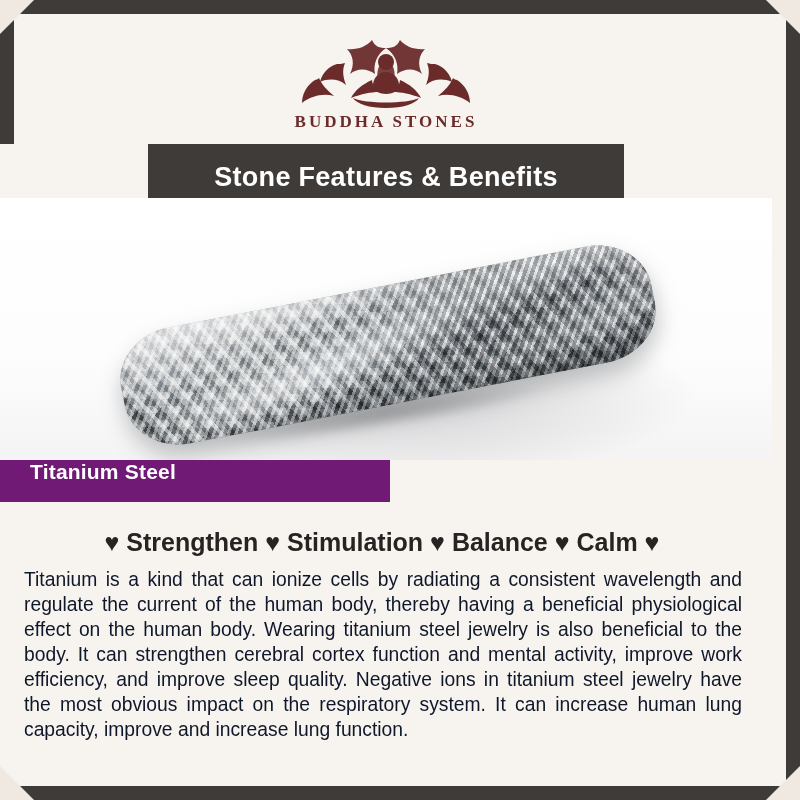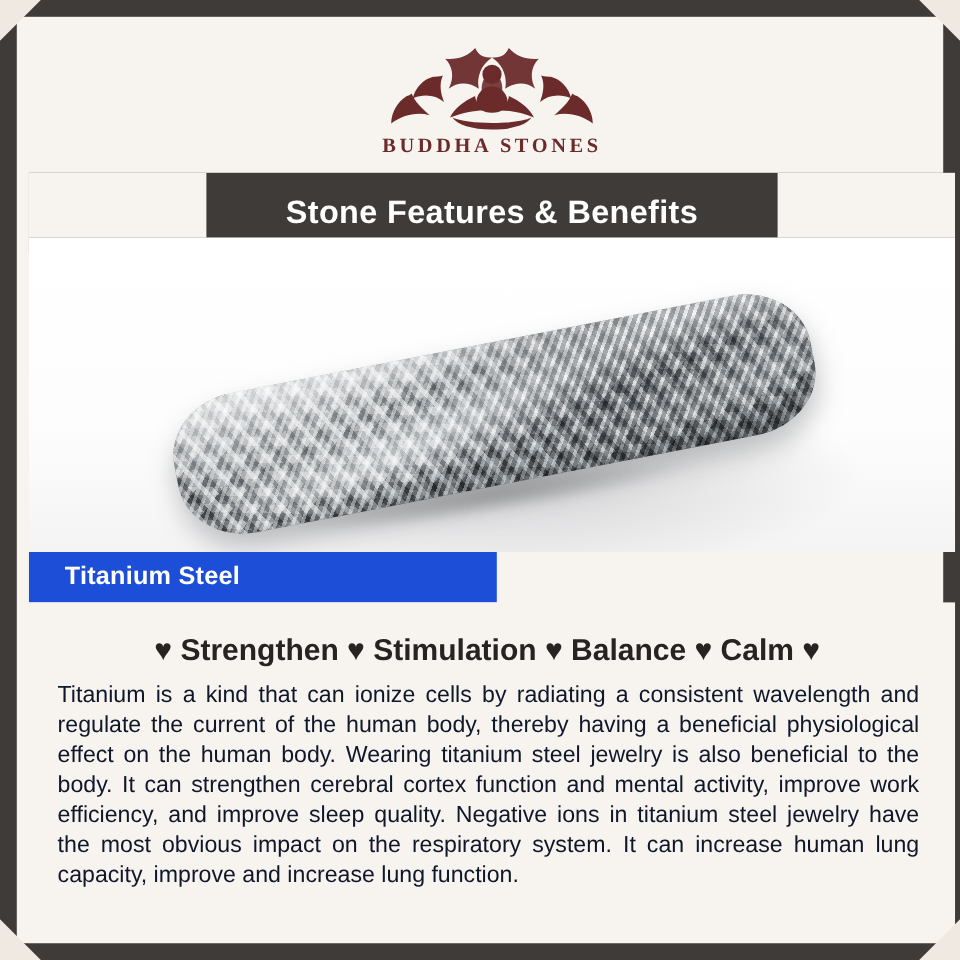--- a/index.html
+++ b/index.html
@@ -62,21 +62,21 @@
   }
   .corner.br {
     right: 0; bottom: 0;
     border-bottom: 34px solid #efe9e2;
     border-left: 34px solid transparent;
   }
 
   
   .content {
     position: absolute;
-    left: 24px;
+    left: 0;
     top: 14px;
     width: 772px;
     height: 772px;
     overflow: hidden;
   }
 
   
   .brand {
     position: absolute;
     left: 0;
@@ -202,23 +202,22 @@
     filter: blur(3px);
   }
 
   
   .name-strip {
     position: absolute;
     left: 0;
     top: 446px;
     width: 390px;
     height: 42px;
-    background: #1d4ed8;
+    background: #701a75;
     display: flex;
-    align-items: center;
   }
   .name-text {
     color: #ffffff;
     font-size: 21px;
     font-weight: 700;
     padding-left: 30px;
     letter-spacing: 0.2px;
   }
 
   

